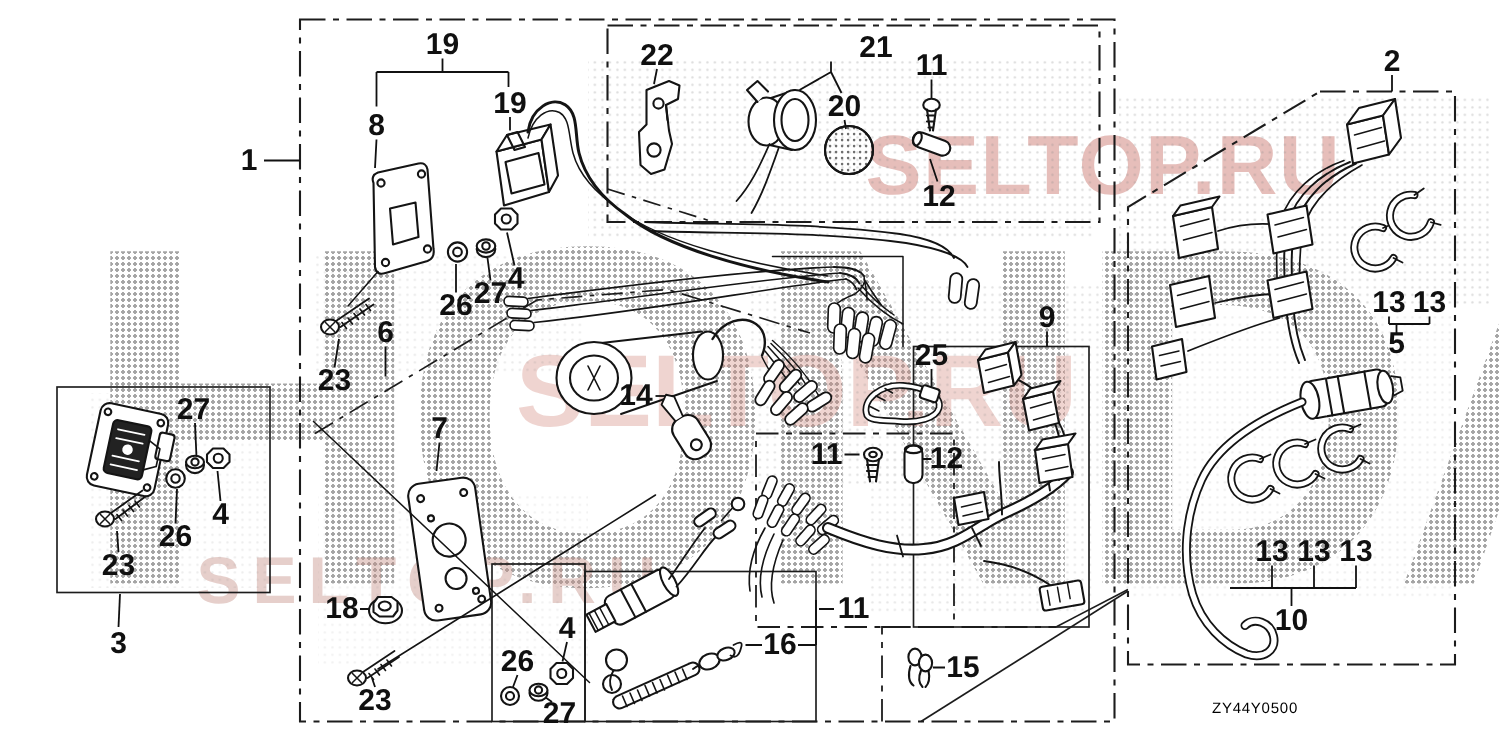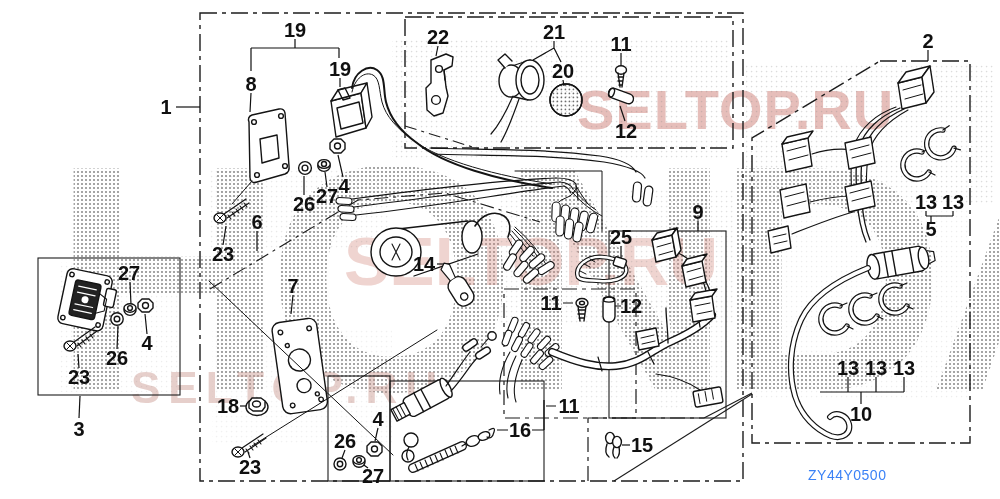--- a/index.html
+++ b/index.html
@@ -12,21 +12,21 @@
          background-image:radial-gradient(#4e4e4e 1.05px, rgba(0,0,0,0) 1.2px);
          background-size:4px 4px;
          -webkit-background-clip:text;background-clip:text;
          opacity:0.5;user-select:none;}
   .wm{position:absolute;font-weight:bold;line-height:1;white-space:nowrap;user-select:none;}
   #wm0{left:577px;top:82px;font-size:56px;letter-spacing:1px;color:rgba(206,126,118,0.50);}
   #wm1{left:344px;top:227px;font-size:68px;letter-spacing:0px;color:rgba(210,135,125,0.36);}
   #wm2{left:131px;top:366px;font-size:44px;letter-spacing:8px;color:rgba(195,140,132,0.42);}
   .callout{position:absolute;transform:translate(-50%,-50%);
            font-weight:bold;font-size:20px;color:#101010;line-height:1;}
-  #diagram-code{position:absolute;left:808px;top:467px;font-size:14px;color:#3b82f6;
+  #diagram-code{position:absolute;left:808px;top:467px;font-size:10px;color:#000000;
                 letter-spacing:0.5px;}
 </style>
 </head>
 <body>
 
 <div id="stage">
 
   <div class="ghost">HONDA</div>
 
   <div class="wm" id="wm0">SELTOP.RU</div>
@@ -569,21 +569,21 @@
       <div class="callout" style="left: 848px; top: 368px;">13</div>
       <div class="callout" style="left: 876px; top: 368px;">13</div>
       <div class="callout" style="left: 904px; top: 368px;">13</div>
       <div class="callout" style="left: 424px; top: 264px;">14</div>
       <div class="callout" style="left: 569px; top: 406px;">11</div>
       <div class="callout" style="left: 520px; top: 430px;">16</div>
       <div class="callout" style="left: 642px; top: 445px;">15</div>
       <div class="callout" style="left: 295px; top: 30px;">19</div>
       <div class="callout" style="left: 340px; top: 69px;">19</div>
       <div class="callout" style="left: 563px; top: 71px;">20</div>
-      <div class="callout" style="left: 554px; top: 32px;">21</div>
+      <div class="callout" style="left: 584px; top: 32px;">21</div>
       <div class="callout" style="left: 438px; top: 37px;">22</div>
       <div class="callout" style="left: 223px; top: 254px;">23</div>
       <div class="callout" style="left: 79px; top: 377px;">23</div>
       <div class="callout" style="left: 250px; top: 467px;">23</div>
       <div class="callout" style="left: 228px; top: 406px;">18</div>
       <div class="callout" style="left: 621px; top: 237px; text-align: center;">25</div>
       <div class="callout" style="left: 304px; top: 204px;">26</div>
       <div class="callout" style="left: 117px; top: 358px;">26</div>
       <div class="callout" style="left: 345px; top: 441px;">26</div>
       <div class="callout" style="left: 327px; top: 196px;">27</div>

